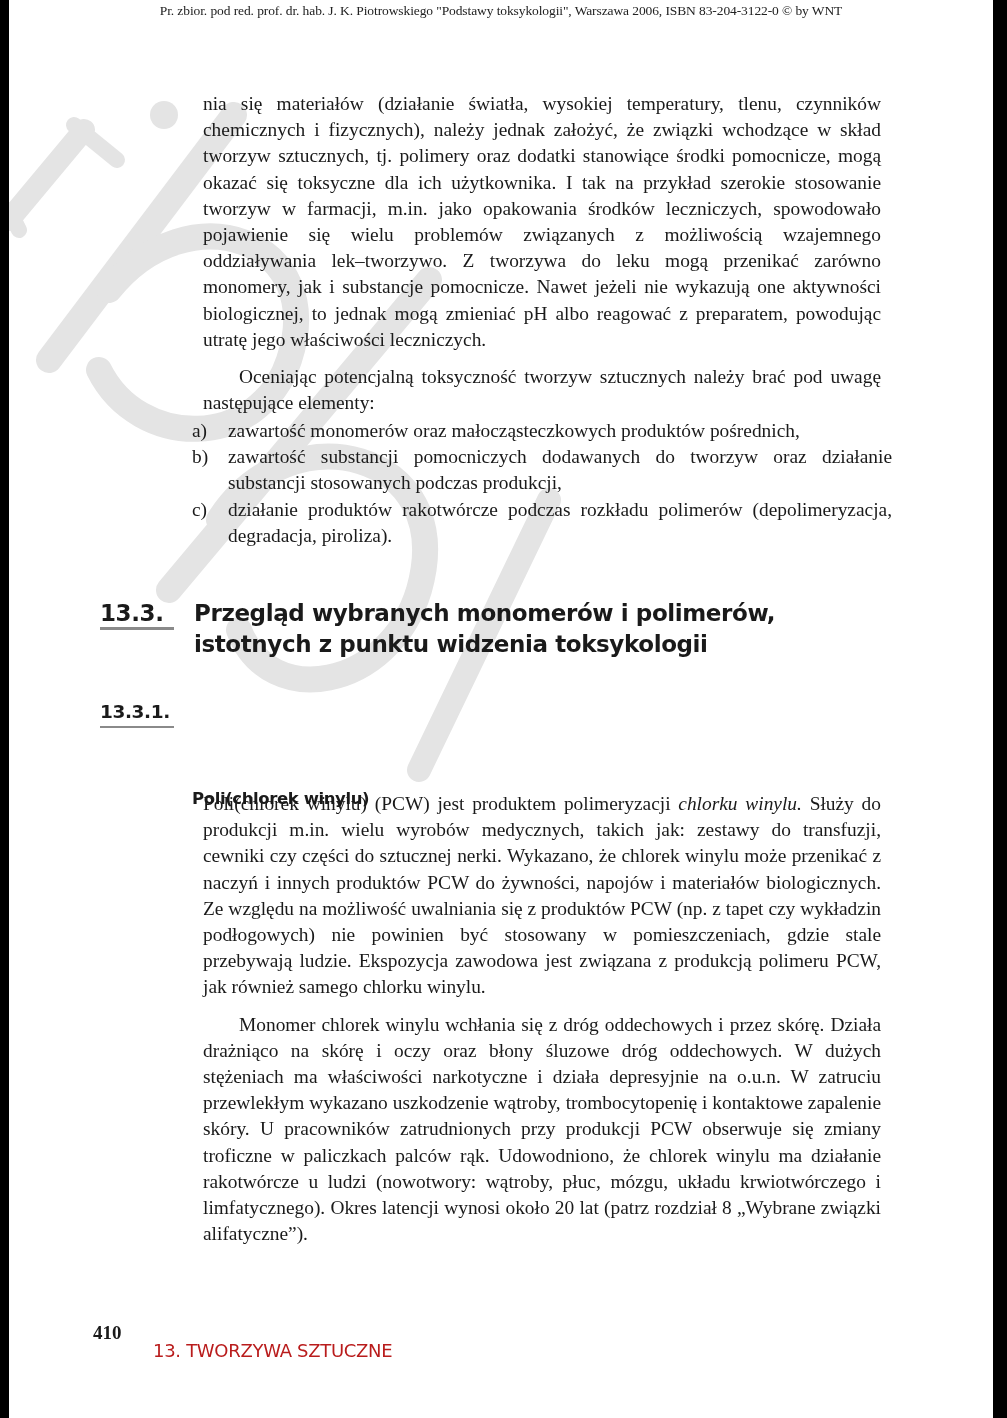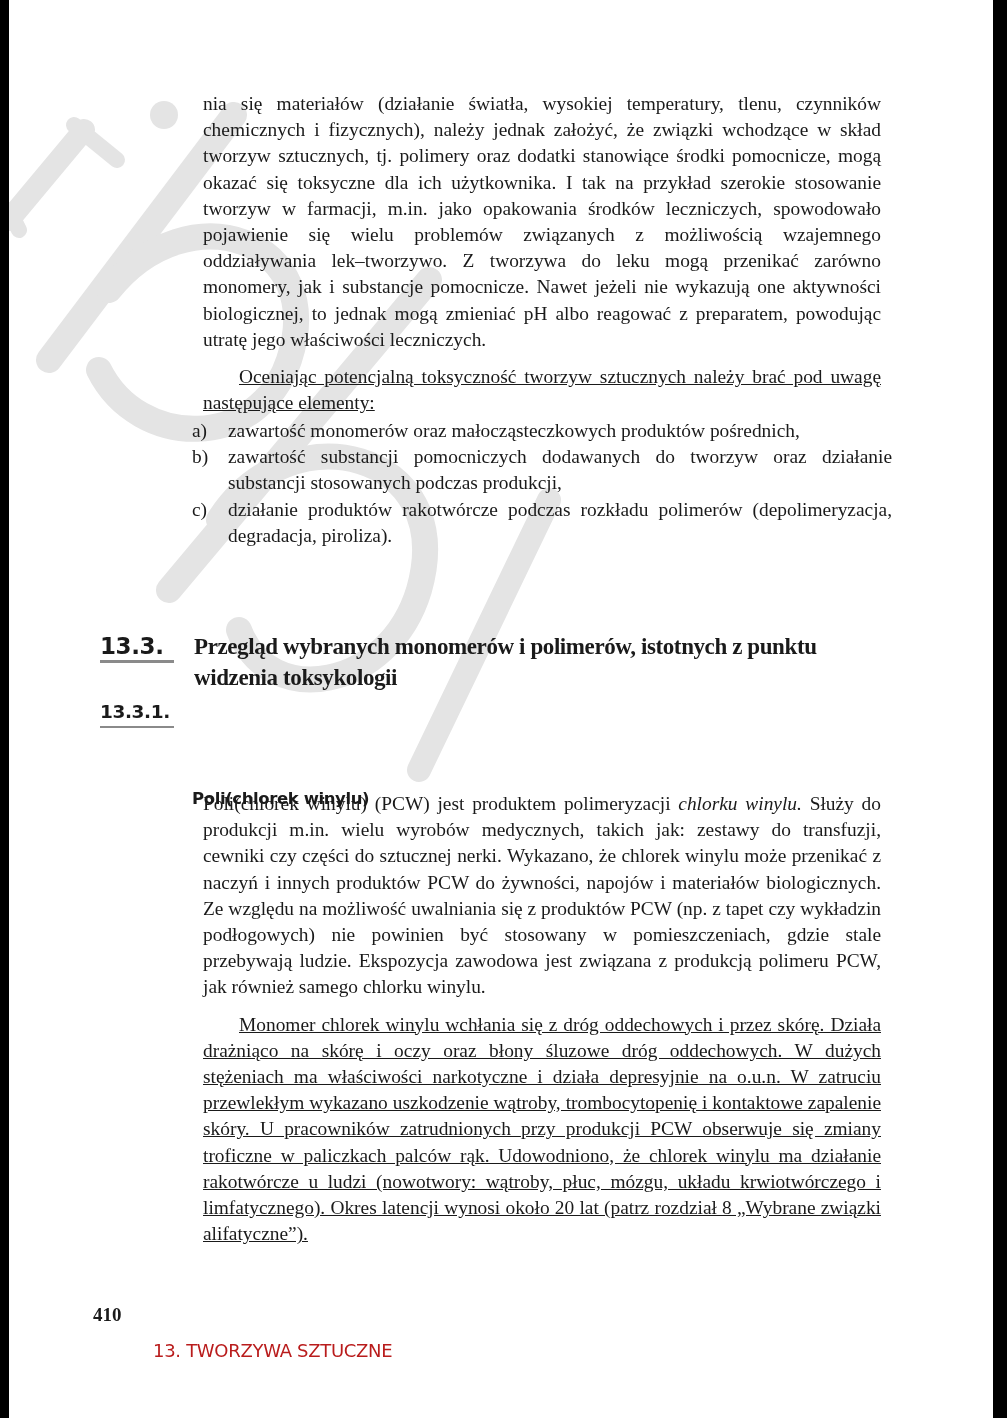--- a/index.html
+++ b/index.html
@@ -14,43 +14,43 @@
     position: absolute; left: -20px; top: 30px; width: 720px; height: 760px; pointer-events: none;
   }
   .header-line {
     position: absolute; top: 3px; left: 0; width: 984px; text-align: center;
     font-size: 13.5px; color: #222; letter-spacing: -0.1px;
   }
   .body { position: absolute; left: 183px; width: 700px; }
   .para {
     font-size: 19.4px; line-height: 26.2px; text-align: justify; margin: 11px; position: relative;
   }
-  .indent { text-indent: 36px; text-decoration: underline; }
+  .indent { text-indent: 36px; }
   .list { position: absolute; left: 183px; width: 700px; top: 418px; }
   .li { display: flex; font-size: 19.4px; line-height: 26.2px; }
   .li .mk { width: 36px; flex: none; }
   .li .tx { flex: 1; text-align: justify; }
   .sec {
     position: absolute; left: 91px; width: 800px; display: flex;
     font-family: "DejaVu Sans", sans-serif; font-weight: bold; color: #1a1a1a;
   }
   .sec .num { width: 94px; flex: none; position: relative; }
   .sec .num::after {
     content: ""; position: absolute; left: 0; width: 74px; background: #8a8a8a;
   }
-  .sec1 { top: 631px; font-size: 23px; line-height: 31px; letter-spacing: -0.4px; }
+  .sec1 { top: 598px; font-size: 23px; line-height: 31px; letter-spacing: -0.4px; }
   .sec1 .num::after { top: 29px; height: 3px; }
   .sec2 { top: 699px; font-size: 18.5px; line-height: 26px; letter-spacing: -0.4px; align-items: center; }
   .sec2 .num::after { top: 27px; height: 2px; }
   .subhead {
     position: absolute; left: 183px; top: 789px; font-family: "DejaVu Sans", sans-serif;
     font-weight: bold; font-size: 16.5px; letter-spacing: -0.4px;
   }
   em { font-style: italic; }
-  .footer { position: absolute; left: 84px; top: 1304px; display: flex; align-items: flex-start; }
+  .footer { position: absolute; left: 84px; top: 1304px; display: flex; align-items: center; }
   .footer .pg { font-weight: bold; font-size: 19px; width: 60px; }
   .footer .ch { font-family: "DejaVu Sans", sans-serif; font-size: 18px; letter-spacing: -0.3px; color: #b91c1c; margin-top: 36px; }
 </style>
 </head>
 <body>
 
 <div class="page">
 
   <svg class="watermark" viewBox="0 0 720 760">
     <g fill="none" stroke="#e4e4e4" stroke-linecap="round">
@@ -59,20 +59,21 @@
       <line x1="20" y1="180" x2="30" y2="200" stroke-width="16"></line>
       <circle cx="175" cy="85" r="14" fill="#e4e4e4" stroke="none"></circle>
       <line x1="245" y1="85" x2="60" y2="330" stroke-width="26"></line>
       <path d="M120 260 C 200 160, 340 210, 300 330 C 270 420, 150 420, 110 340" stroke-width="26"></path>
       <line x1="440" y1="250" x2="180" y2="560" stroke-width="26"></line>
       <path d="M230 490 C 300 380, 470 420, 430 560 C 400 660, 280 680, 250 600" stroke-width="26"></path>
       <line x1="560" y1="470" x2="430" y2="740" stroke-width="24"></line>
     </g>
   </svg>
 
+  <div class="header-line">Pr. zbior. pod red. prof. dr. hab. J. K. Piotrowskiego "Podstawy toksykologii", Warszawa 2006, ISBN 83-204-3122-0 © by WNT</div>
 
   <div class="body" style="top:80px;">
     <p class="para">nia się materiałów (działanie światła, wysokiej temperatury, tlenu, czynników chemicznych i fizycznych), należy jednak założyć, że związki wchodzące w skład tworzyw sztucznych, tj. polimery oraz dodatki stanowiące środki pomocnicze, mogą okazać się toksyczne dla ich użytkownika. I tak na przykład szerokie stosowanie tworzyw w farmacji, m.in. jako opakowania środków leczniczych, spowodowało pojawienie się wielu problemów związanych z możliwością wzajemnego oddziaływania lek–tworzywo. Z tworzywa do leku mogą przenikać zarówno monomery, jak i substancje pomocnicze. Nawet jeżeli nie wykazują one aktywności biologicznej, to jednak mogą zmieniać pH albo reagować z preparatem, powodując utratę jego właściwości leczniczych.</p>
     <p class="para indent">Oceniając potencjalną toksyczność tworzyw sztucznych należy brać pod uwagę następujące elementy:</p>
   </div>
 
   <div class="list">
     <div class="li">
       <span class="mk">a)</span>
       <span class="tx">zawartość monomerów oraz małocząsteczkowych produktów pośrednich,</span>
@@ -82,21 +83,21 @@
       <span class="tx">zawartość substancji pomocniczych dodawanych do tworzyw oraz działanie substancji stosowanych podczas produkcji,</span>
     </div>
     <div class="li">
       <span class="mk">c)</span>
       <span class="tx">działanie produktów rakotwórcze podczas rozkładu polimerów (depolimeryzacja, degradacja, piroliza).</span>
     </div>
   </div>
 
   <div class="sec sec1">
     <span class="num">13.3.</span>
-    <span style="width:690px;font-family:Liberation Serif, serif;">Przegląd wybranych monomerów i polimerów, istotnych z punktu widzenia toksykologii</span>
+    <span style="width:690px;">Przegląd wybranych monomerów i polimerów, istotnych z punktu widzenia toksykologii</span>
   </div>
 
   <div class="sec sec2">
     <span class="num">13.3.1.</span>
   </div>
 
   <div class="subhead">Poli(chlorek winylu)</div>
 
   <div class="body" style="top:780px;">
     <p class="para"><span>Poli(chlorek winylu) (PCW) jest produktem polimeryzacji </span><em>chlorku winylu.</em><span> Służy do produkcji m.in. wielu wyrobów medycznych, takich jak: zestawy do transfuzji, cewniki czy części do sztucznej nerki. Wykazano, że chlorek winylu może przenikać z naczyń i innych produktów PCW do żywności, napojów i materiałów biologicznych. Ze względu na możliwość uwalniania się z produktów PCW (np. z tapet czy wykładzin podłogowych) nie powinien być stosowany w pomieszczeniach, gdzie stale przebywają ludzie. Ekspozycja zawodowa jest związana z produkcją polimeru PCW, jak również samego chlorku winylu.</span></p>

